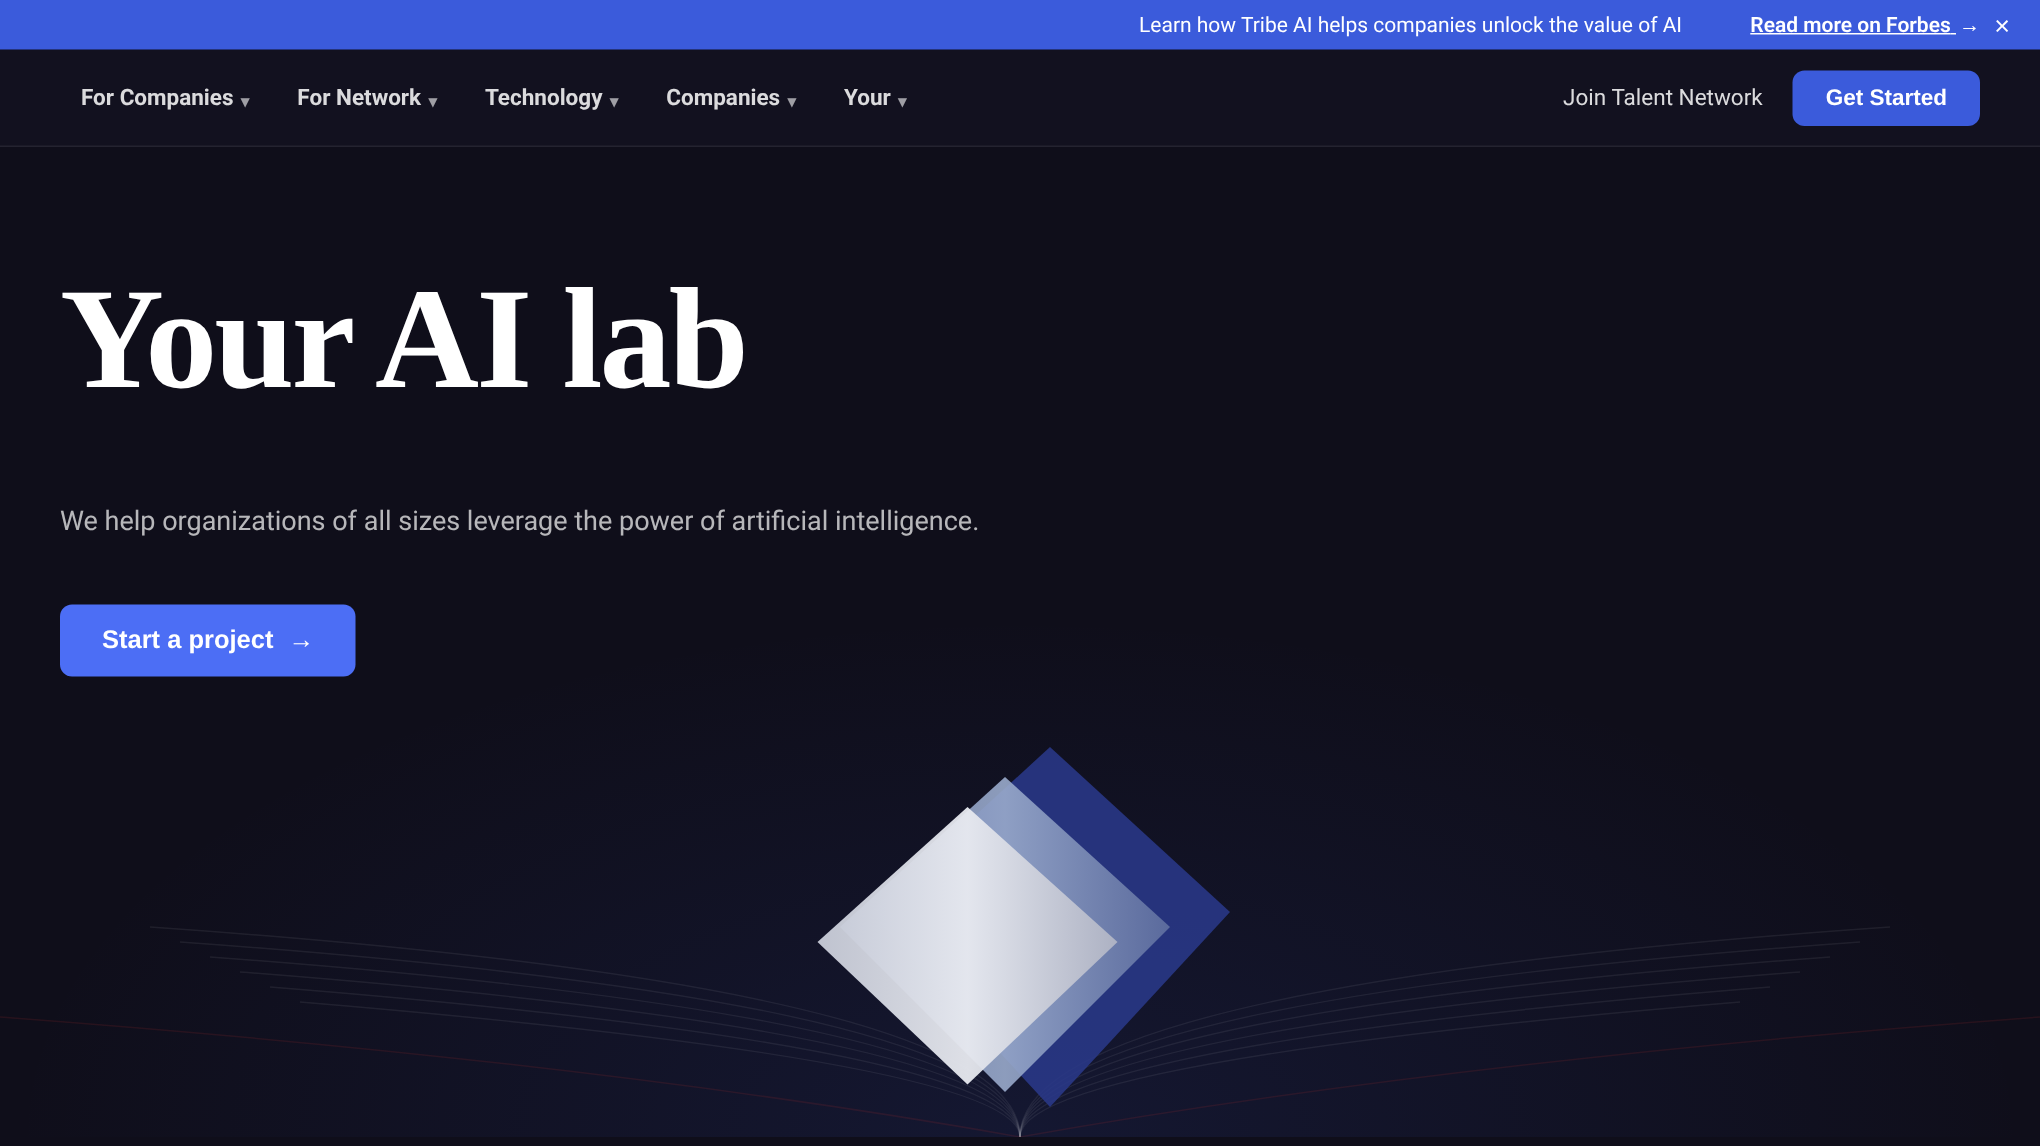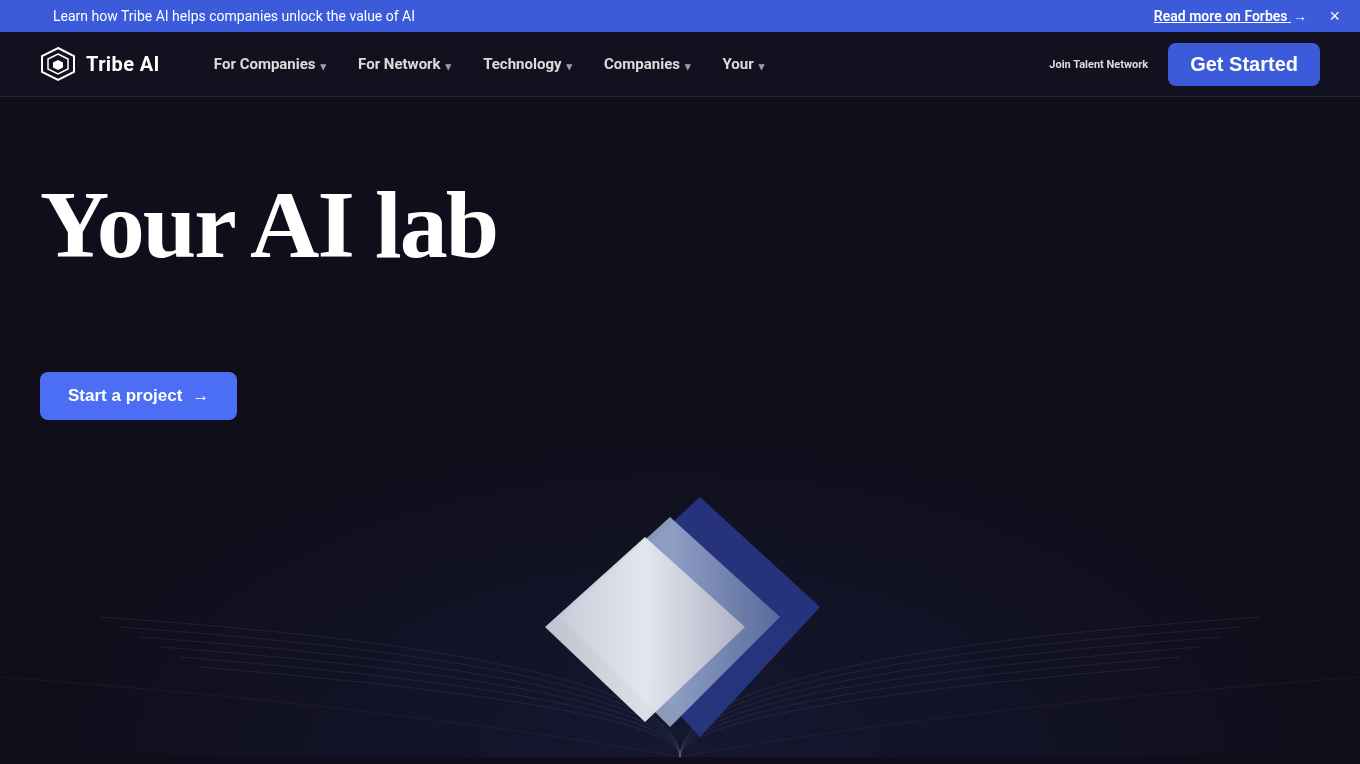--- a/index.html
+++ b/index.html
@@ -10,26 +10,26 @@
       color: #ffffff;
       width: 1360px;
       min-height: 764px;
       overflow-x: hidden;
     }
 
     
     .announcement-banner {
       background-color: #3b5bdb;
       text-align: center;
-      padding: 8px 53px;
+      padding: 8px 40px;
       font-size: 14px;
       color: #fff;
       display: flex;
       align-items: center;
-      justify-content: space-between;
+      justify-content: flex-end;
       gap: 21px;
       position: relative;
     }
     .announcement-banner a {
       color: #fff;
       font-weight: 600;
     }
     .banner-arrow {
       display: inline-block;
       margin-left: 2px;
@@ -105,33 +105,33 @@
     }
 
     .nav-right {
       display: flex;
       align-items: center;
       gap: 20px;
     }
 
     .join-talent-link {
       color: rgba(255,255,255,0.85);
-      font-size: 11px;
-      font-weight: 700;
+      font-size: 15px;
+      font-weight: 400;
       cursor: pointer;
       white-space: nowrap;
     }
 
     .get-started-btn {
       background-color: #3b5bdb;
       color: #fff;
       border: none;
       border-radius: 8px;
       padding: 10px 22px;
-      font-size: 20px;
+      font-size: 15px;
       font-weight: 600;
       cursor: pointer;
       white-space: nowrap;
     }
 
     
     .hero {
       display: flex;
       flex-direction: column;
       align-items: flex-start;
@@ -205,29 +205,20 @@
   <span>Learn how Tribe AI helps companies unlock the value of AI</span>
   &nbsp;
   <a href="#">
     <span>Read more on Forbes</span>
     <span class="banner-arrow">→</span>
   </a>
   <button class="banner-close">×</button>
 </div>
 
 <nav class="navbar">
-  <a class="logo-area" href="#">
-
-    <svg class="logo-icon" viewBox="0 0 36 36" fill="none" xmlns="http://www.w3.org/2000/svg">
-      <polygon points="18,2 34,10 34,26 18,34 2,26 2,10" fill="none" stroke="white" stroke-width="2"></polygon>
-      <polygon points="18,8 28,13 28,23 18,28 8,23 8,13" fill="none" stroke="white" stroke-width="1.5"></polygon>
-      <polygon points="18,14 23,16.5 23,21.5 18,24 13,21.5 13,16.5" fill="white"></polygon>
-    </svg>
-    <span class="logo-text">Tribe AI</span>
-  </a>
 
   <div class="nav-links">
     <div class="nav-item">
       <span>For Companies</span>
       <span class="chevron-icon">▾</span>
     </div>
     <div class="nav-item">
       <span>For Network</span>
       <span class="chevron-icon">▾</span>
     </div>
@@ -248,20 +239,21 @@
   <div class="nav-right">
     <span class="join-talent-link">Join Talent Network</span>
     <button class="get-started-btn">Get Started</button>
   </div>
 </nav>
 
 <section class="hero">
   <h1 class="hero-title">Your AI lab</h1>
   <p class="hero-subtitle">
     <br>
+    <span>We help organizations of all sizes leverage the power of artificial intelligence.</span>
   </p>
   <button class="start-project-btn">
     <span>Start a project</span>
     <span>→</span>
   </button>
 
   <svg class="lines-svg" viewBox="0 0 1360 300" fill="none" xmlns="http://www.w3.org/2000/svg" preserveAspectRatio="xMidYMid meet">
 
     <g stroke="rgba(255,255,255,0.07)" stroke-width="1" fill="none">
       <path d="M680,300 Q680,200 100,160"></path>

